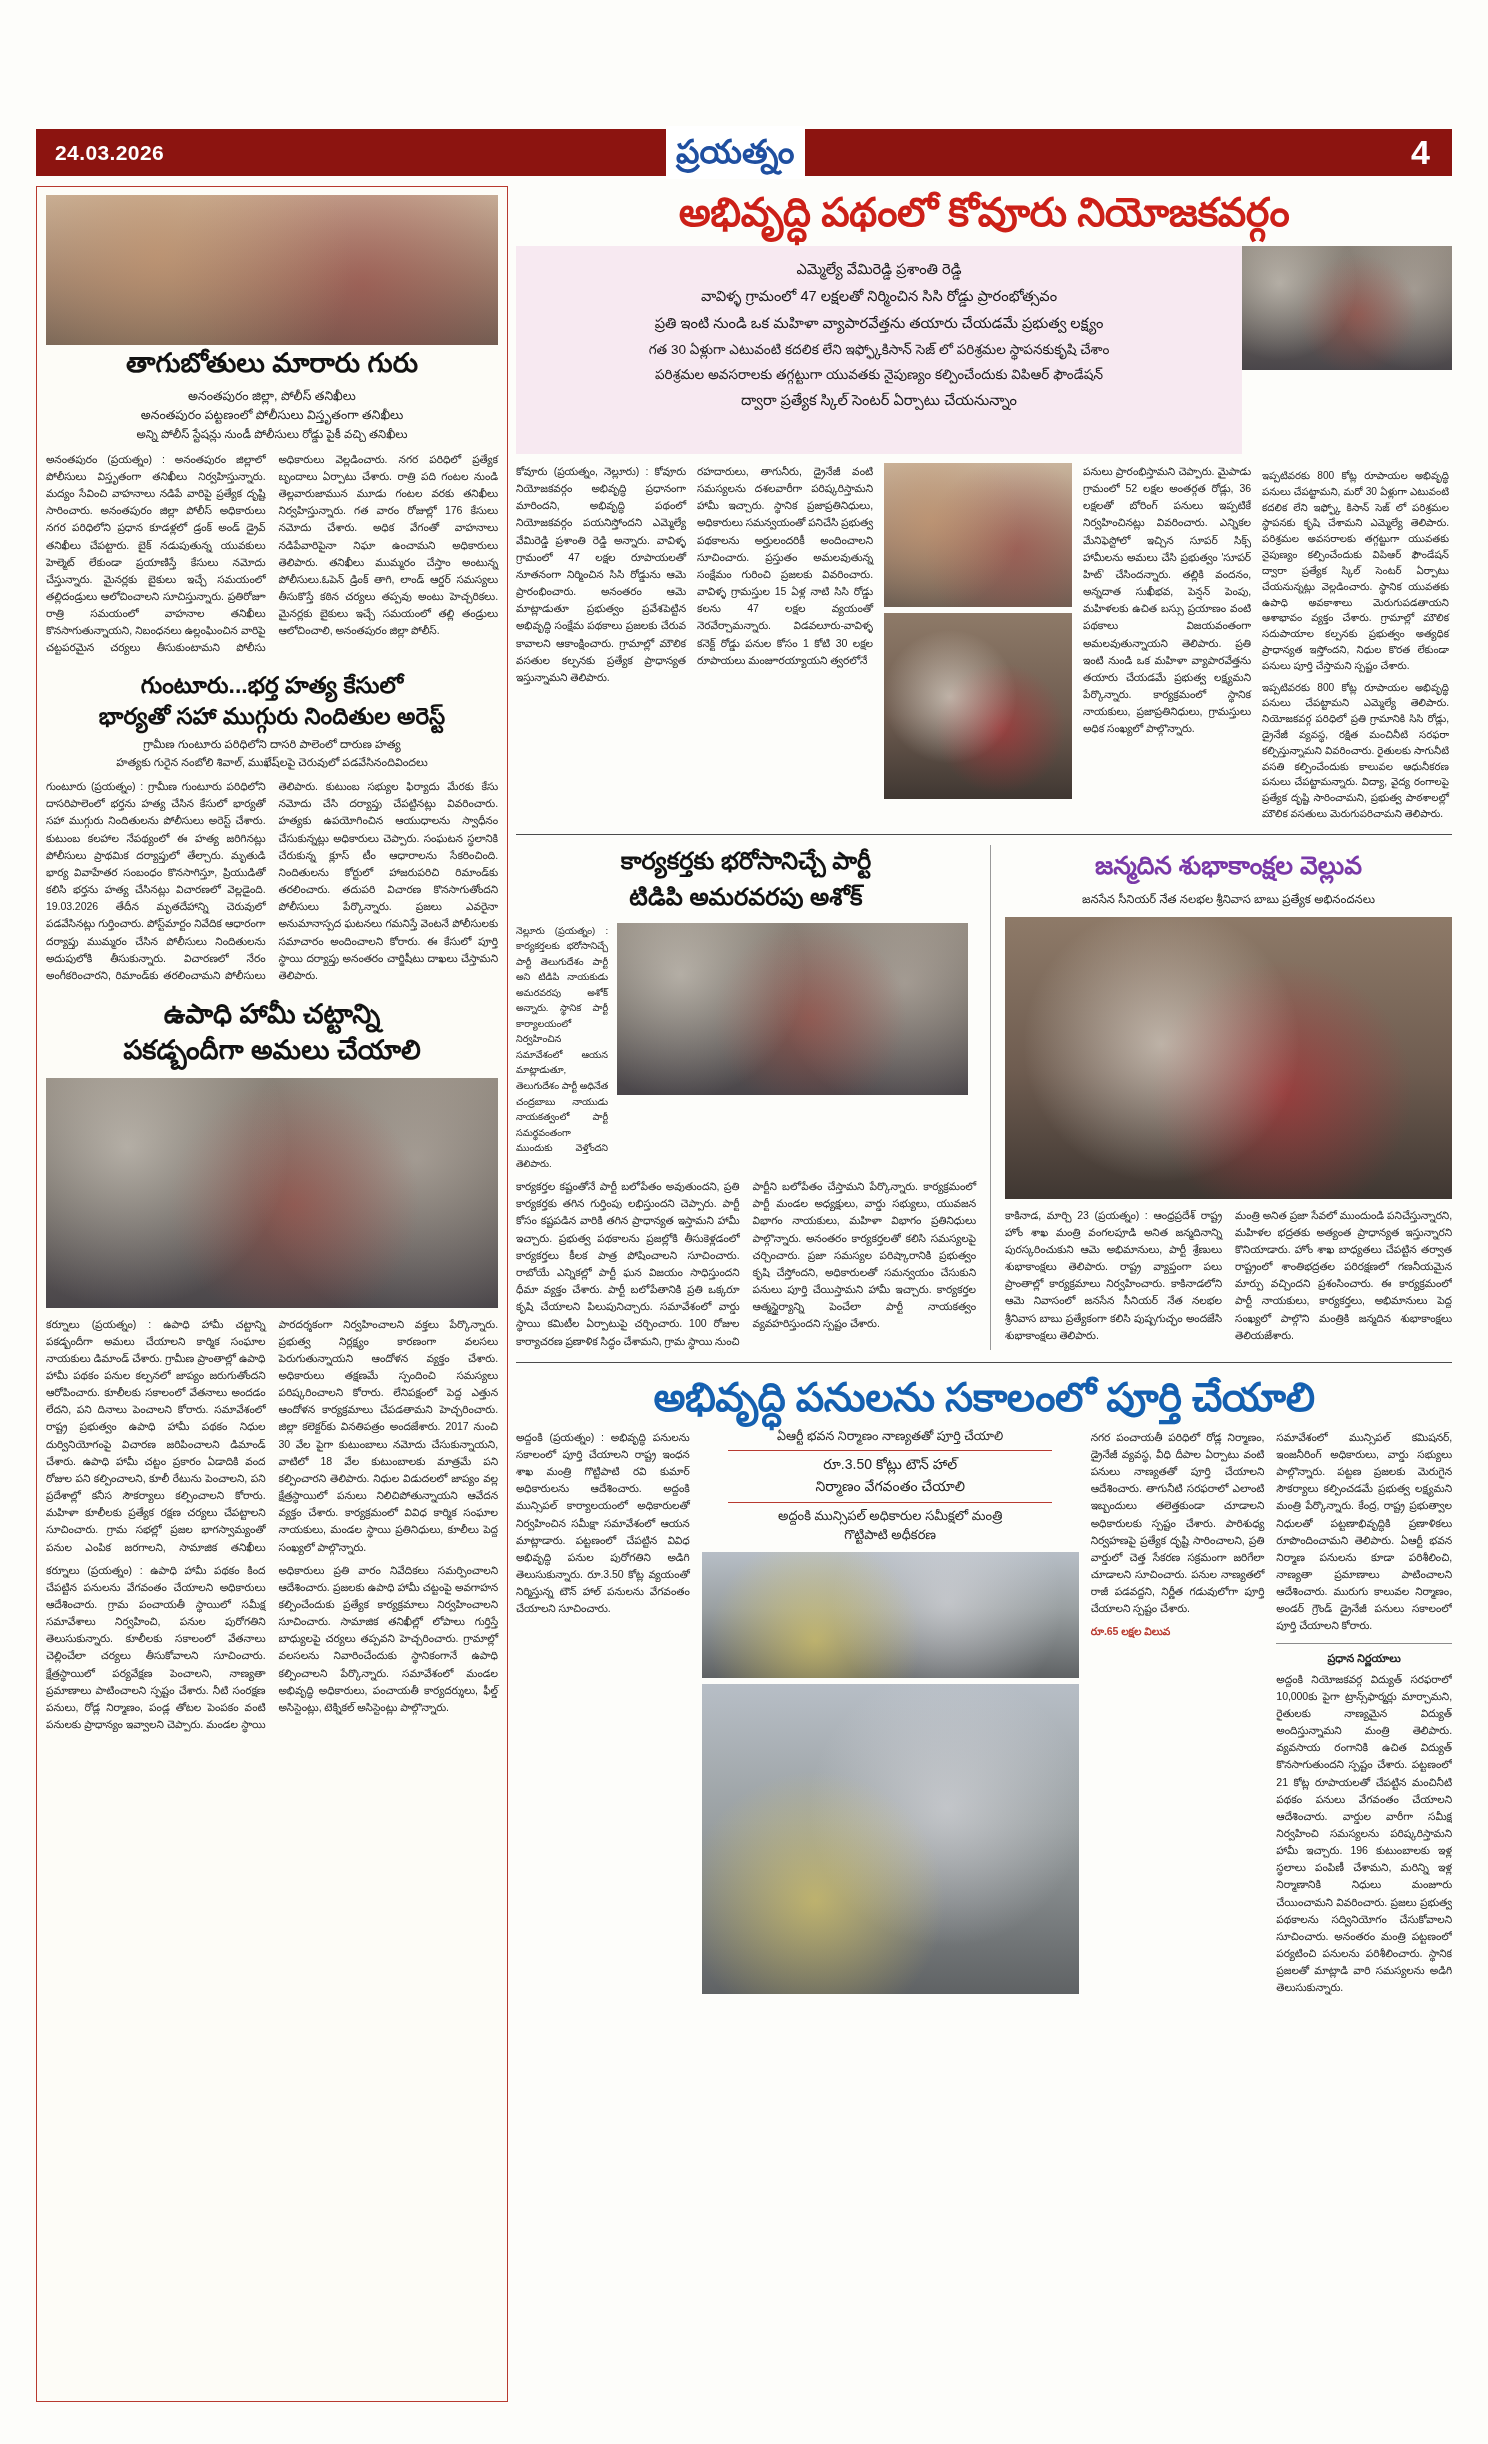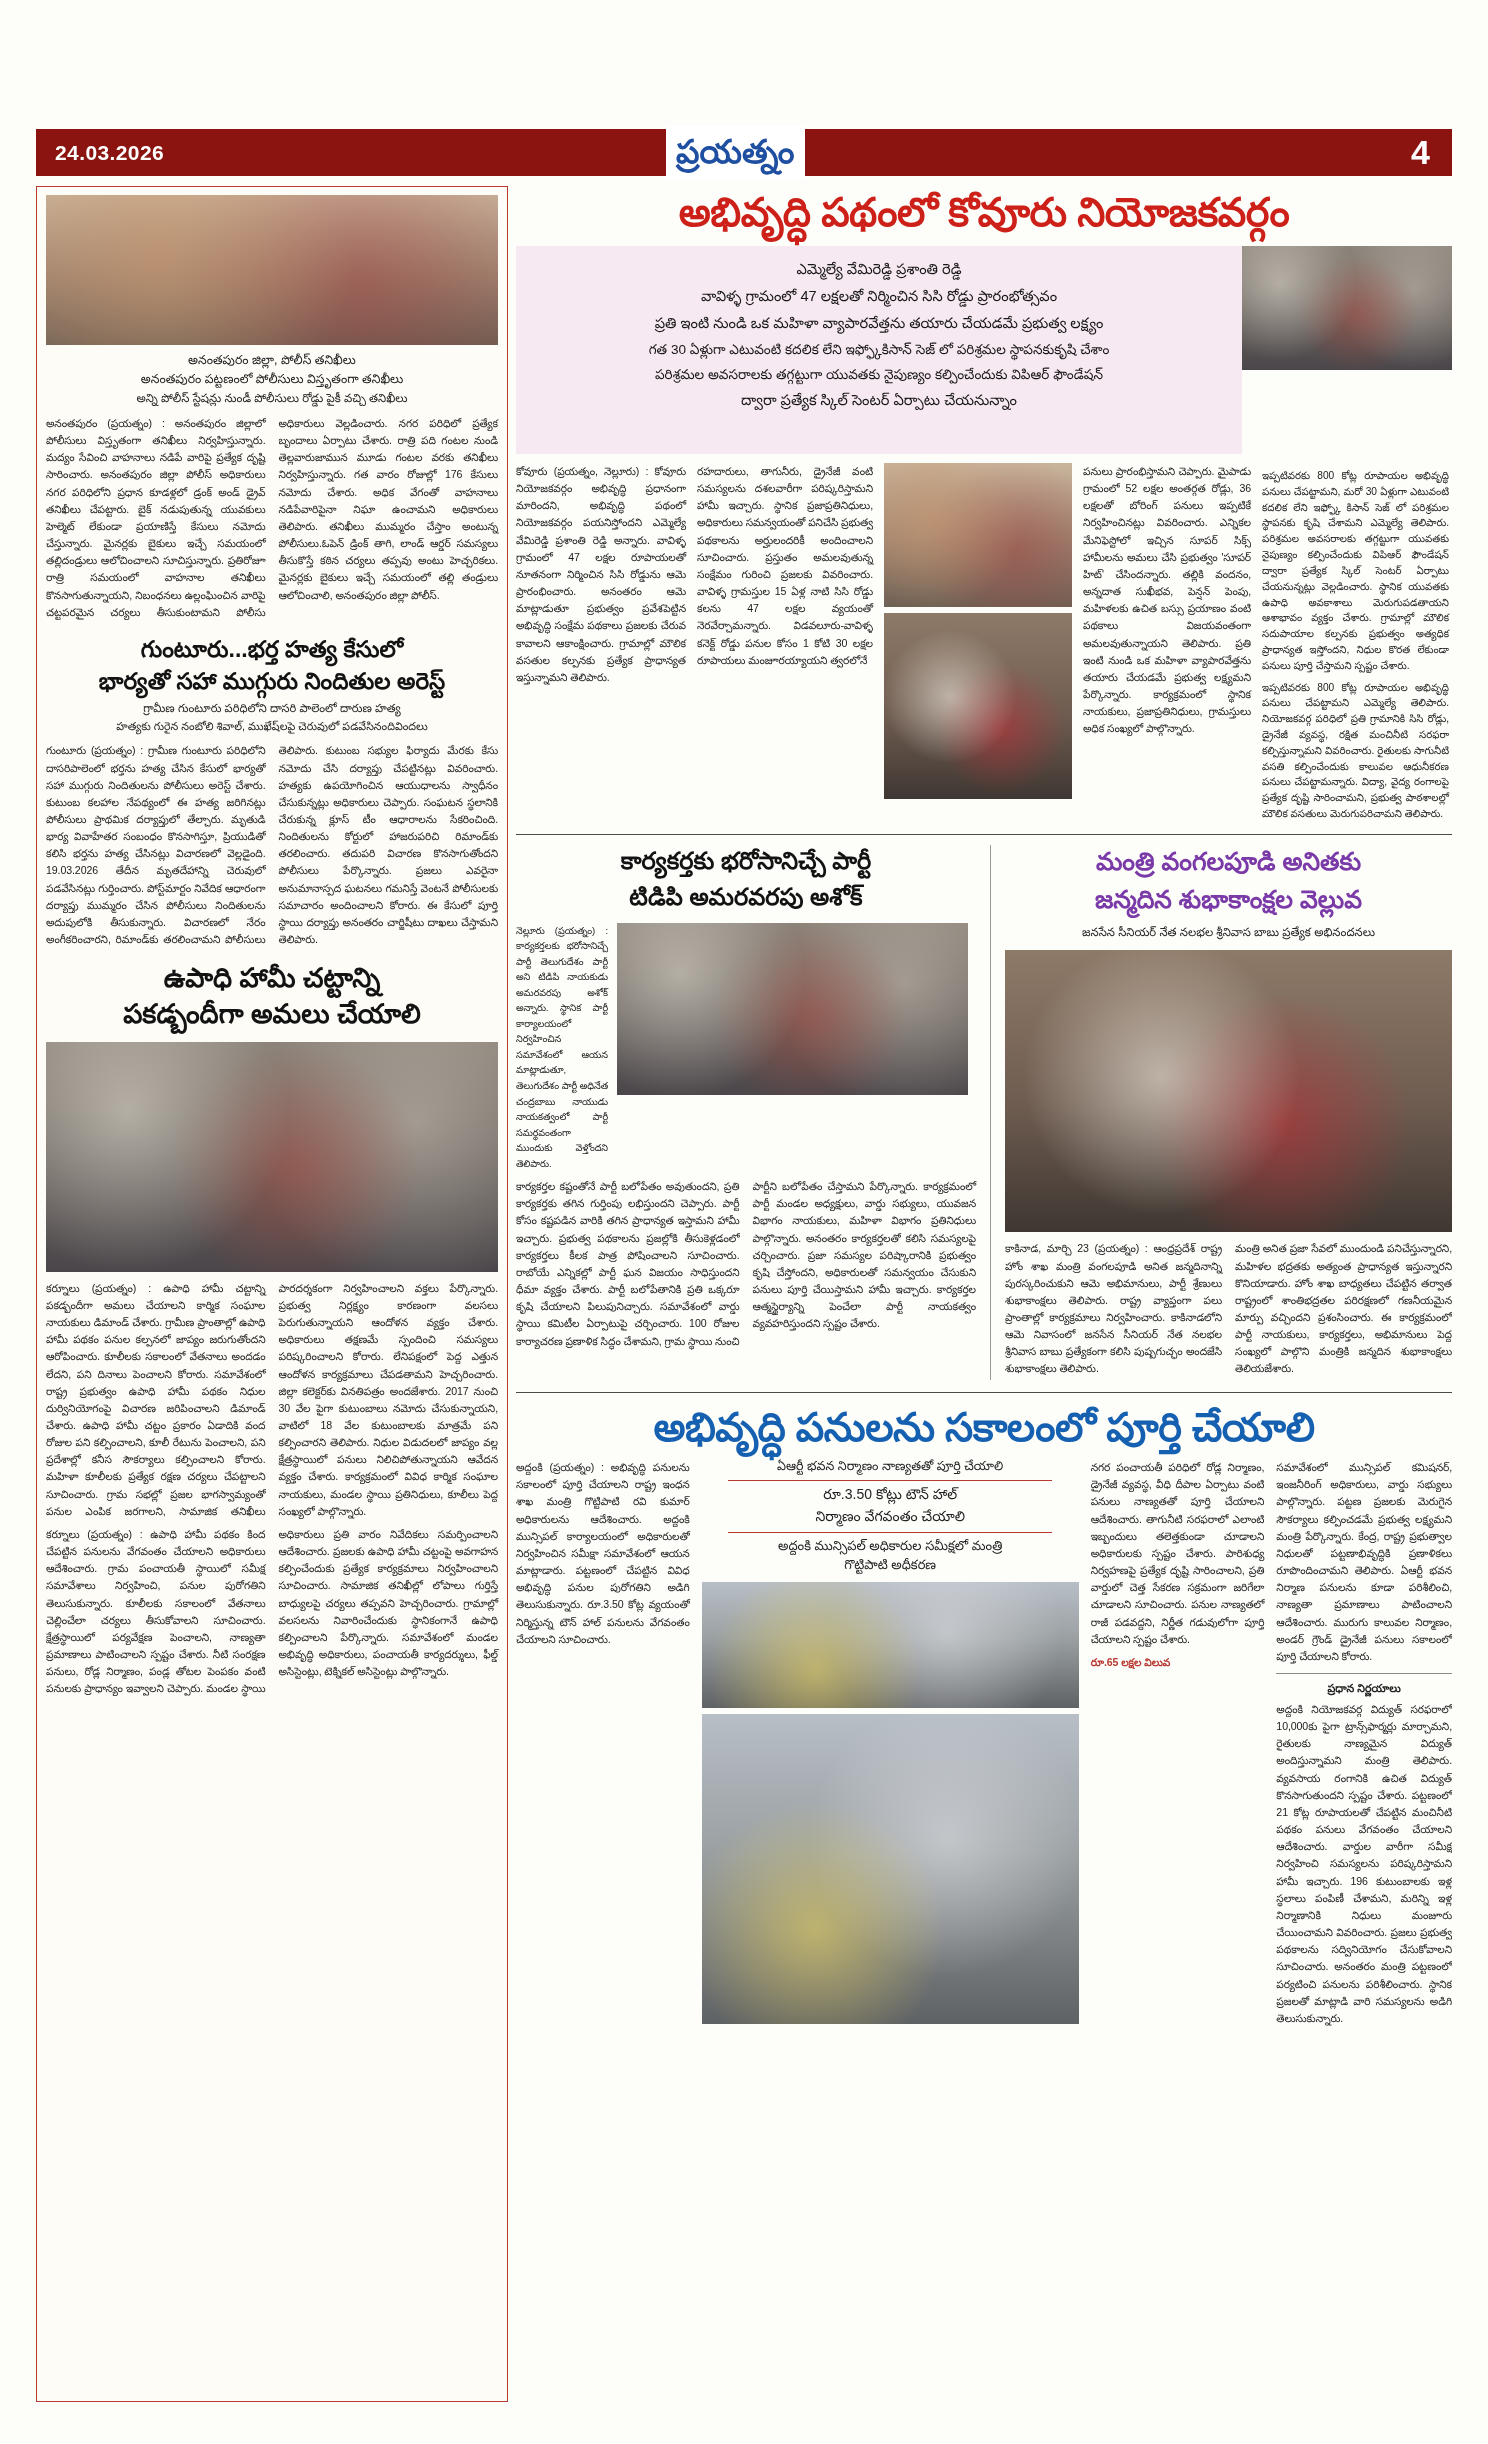--- a/index.html
+++ b/index.html
@@ -173,20 +173,21 @@
     <div class="mast-logo">
       <span>ప్రయత్నం</span>
     </div>
     <div class="mast-page">4</div>
   </div>
 
   <div class="col-left">
 
     <div class="photo warm" style="width:100%;height:150px;"></div>
 
+    <div class="hl" style="font-size:27px;margin-top:2px;">తాగుబోతులు మారారు గురు</div>
     <div class="subhead" style="margin:8px 0 2px 0;">అనంతపురం జిల్లా, పోలీస్ తనిఖీలు</div>
     <div class="subhead" style="margin:2px 0;">అనంతపురం పట్టణంలో పోలీసులు విస్తృతంగా తనిఖీలు</div>
     <div class="subhead" style="margin:2px 0 7px 0;font-size:11.6px;">అన్ని పోలీస్ స్టేషన్లు నుండీ పోలీసులు రోడ్డు పైకీ వచ్చి తనిఖీలు</div>
 
     <div class="twocol">
       <div class="body-text">అనంతపురం (ప్రయత్నం) : అనంతపురం జిల్లాలో పోలీసులు విస్తృతంగా తనిఖీలు నిర్వహిస్తున్నారు. మద్యం సేవించి వాహనాలు నడిపే వారిపై ప్రత్యేక దృష్టి సారించారు. అనంతపురం జిల్లా పోలీస్ అధికారులు నగర పరిధిలోని ప్రధాన కూడళ్లలో డ్రంక్ అండ్ డ్రైవ్ తనిఖీలు చేపట్టారు. బైక్ నడుపుతున్న యువకులు హెల్మెట్ లేకుండా ప్రయాణిస్తే కేసులు నమోదు చేస్తున్నారు. మైనర్లకు బైకులు ఇచ్చే సమయంలో తల్లిదండ్రులు ఆలోచించాలని సూచిస్తున్నారు. ప్రతిరోజూ రాత్రి సమయంలో వాహనాల తనిఖీలు కొనసాగుతున్నాయని, నిబంధనలు ఉల్లంఘించిన వారిపై చట్టపరమైన చర్యలు తీసుకుంటామని పోలీసు అధికారులు వెల్లడించారు. నగర పరిధిలో ప్రత్యేక బృందాలు ఏర్పాటు చేశారు. రాత్రి పది గంటల నుండి తెల్లవారుజామున మూడు గంటల వరకు తనిఖీలు నిర్వహిస్తున్నారు. గత వారం రోజుల్లో 176 కేసులు నమోదు చేశారు. అధిక వేగంతో వాహనాలు నడిపేవారిపైనా నిఘా ఉంచామని అధికారులు తెలిపారు. తనిఖీలు ముమ్మరం చేస్తాం అంటున్న పోలీసులు.ఓపెన్ డ్రింక్ తాగి, లాండ్ ఆర్డర్ సమస్యలు తీసుకొస్తే కఠిన చర్యలు తప్పవు అంటు హెచ్చరికలు. మైనర్లకు బైకులు ఇచ్చే సమయంలో తల్లి తండ్రులు ఆలోచించాలి, అనంతపురం జిల్లా పోలీస్.</div>
     </div>
 
     <div class="hl" style="font-size:23px;margin-top:14px;">గుంటూరు...భర్త హత్య కేసులో</div>
     <div class="hl" style="font-size:23px;margin-top:3px;">భార్యతో సహా ముగ్గురు నిందితుల అరెస్ట్</div>
@@ -270,21 +271,20 @@
             <div class="photo crowd" style="width:351px;height:172px;"></div>
           </div>
         </div>
 
         <div class="twocol" style="margin-top:7px;">
           <div class="body-text">కార్యకర్తల కష్టంతోనే పార్టీ బలోపేతం అవుతుందని, ప్రతి కార్యకర్తకు తగిన గుర్తింపు లభిస్తుందని చెప్పారు. పార్టీ కోసం కష్టపడిన వారికి తగిన ప్రాధాన్యత ఇస్తామని హామీ ఇచ్చారు. ప్రభుత్వ పథకాలను ప్రజల్లోకి తీసుకెళ్లడంలో కార్యకర్తలు కీలక పాత్ర పోషించాలని సూచించారు. రాబోయే ఎన్నికల్లో పార్టీ ఘన విజయం సాధిస్తుందని ధీమా వ్యక్తం చేశారు. పార్టీ బలోపేతానికి ప్రతి ఒక్కరూ కృషి చేయాలని పిలుపునిచ్చారు. సమావేశంలో వార్డు స్థాయి కమిటీల ఏర్పాటుపై చర్చించారు. 100 రోజుల కార్యాచరణ ప్రణాళిక సిద్ధం చేశామని, గ్రామ స్థాయి నుంచి పార్టీని బలోపేతం చేస్తామని పేర్కొన్నారు. కార్యక్రమంలో పార్టీ మండల అధ్యక్షులు, వార్డు సభ్యులు, యువజన విభాగం నాయకులు, మహిళా విభాగం ప్రతినిధులు పాల్గొన్నారు. అనంతరం కార్యకర్తలతో కలిసి సమస్యలపై చర్చించారు. ప్రజా సమస్యల పరిష్కారానికి ప్రభుత్వం కృషి చేస్తోందని, అధికారులతో సమన్వయం చేసుకుని పనులు పూర్తి చేయిస్తామని హామీ ఇచ్చారు. కార్యకర్తల ఆత్మస్థైర్యాన్ని పెంచేలా పార్టీ నాయకత్వం వ్యవహరిస్తుందని స్పష్టం చేశారు.</div>
         </div>
       </div>
 
       <div class="vline" style="width:462px; padding-left:14px;">
-        <div class="purple-headline">మంత్రి వంగలపూడి అనితకు</div>
         <div class="purple-headline" style="margin-top:4px;">జన్మదిన శుభాకాంక్షల వెల్లువ</div>
         <div class="subhead" style="font-size:11.6px;margin-top:9px;">జనసేన సీనియర్ నేత నలభల శ్రీనివాస బాబు ప్రత్యేక అభినందనలు</div>
 
         <div class="photo indoor" style="width:100%;height:282px;margin-top:5px;"></div>
 
         <div class="twocol" style="margin-top:8px;">
           <div class="body-text">కాకినాడ, మార్చి 23 (ప్రయత్నం) : ఆంధ్రప్రదేశ్ రాష్ట్ర హోం శాఖ మంత్రి వంగలపూడి అనిత జన్మదినాన్ని పురస్కరించుకుని ఆమె అభిమానులు, పార్టీ శ్రేణులు శుభాకాంక్షలు తెలిపారు. రాష్ట్ర వ్యాప్తంగా పలు ప్రాంతాల్లో కార్యక్రమాలు నిర్వహించారు. కాకినాడలోని ఆమె నివాసంలో జనసేన సీనియర్ నేత నలభల శ్రీనివాస బాబు ప్రత్యేకంగా కలిసి పుష్పగుచ్ఛం అందజేసి శుభాకాంక్షలు తెలిపారు.</div>
           <div class="body-text" style="margin-top:5px;">మంత్రి అనిత ప్రజా సేవలో ముందుండి పనిచేస్తున్నారని, మహిళల భద్రతకు అత్యంత ప్రాధాన్యత ఇస్తున్నారని కొనియాడారు. హోం శాఖ బాధ్యతలు చేపట్టిన తర్వాత రాష్ట్రంలో శాంతిభద్రతల పరిరక్షణలో గణనీయమైన మార్పు వచ్చిందని ప్రశంసించారు. ఈ కార్యక్రమంలో పార్టీ నాయకులు, కార్యకర్తలు, అభిమానులు పెద్ద సంఖ్యలో పాల్గొని మంత్రికి జన్మదిన శుభాకాంక్షలు తెలియజేశారు.</div>
         </div>
       </div>

